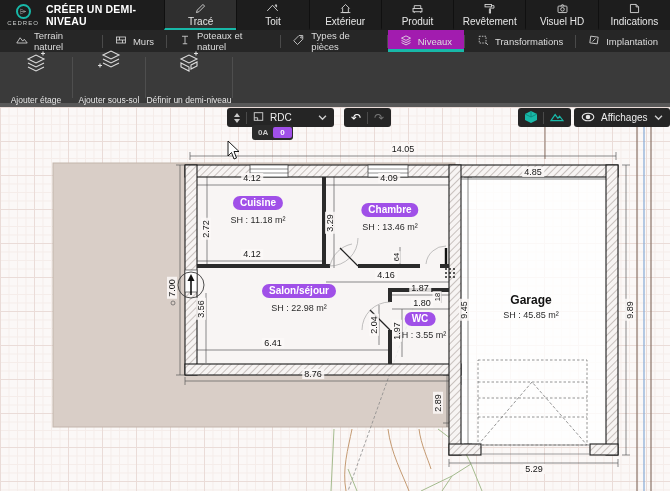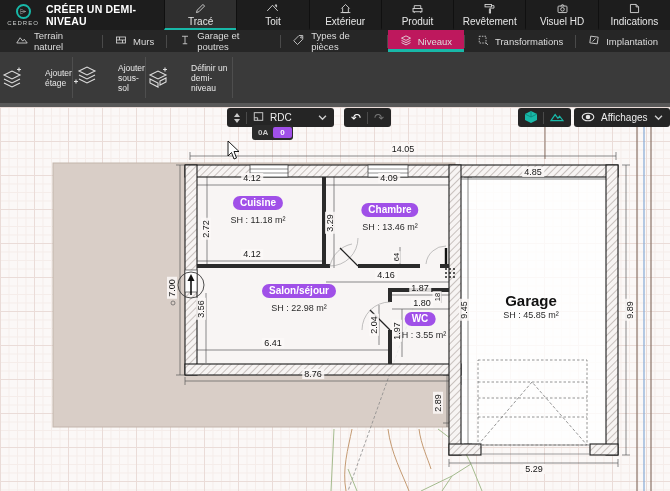--- a/index.html
+++ b/index.html
@@ -17,28 +17,28 @@
   .tabs { flex:1; display:flex; }
   .tab { flex:1; display:flex; flex-direction:column; align-items:center; justify-content:center;
          gap:1px; color:#e6e6e6; font-size:10px; border-left:1px solid #101010;
          border-bottom:2px solid transparent; cursor:default; }
   .tab.active { background:#2f2f2f; border-bottom:2px solid #18b8a8; }
   .tab svg { display:block; }
 
   
   .subbar { height:22px; background:#262626; display:flex; align-items:stretch; padding-left:4px; }
   .subtab { display:flex; align-items:center; gap:6px; padding:0 12px; color:#dcdcdc; font-size:9.5px; }
-  .subtab.active { background:#be185d; box-shadow:inset 0 -3px 0 #18b8a8; }
+  .subtab.active { background:#a21caf; box-shadow:inset 0 -3px 0 #18b8a8; }
   .ssep { width:1px; height:13px; background:#4a4a4a; align-self:center; }
 
   
   .ribbon { height:55px; background:#3a3a3a; display:flex; align-items:stretch;
             border-bottom:4px solid #585858; }
-  .rbtn { width:72px; display:flex; flex-direction:row; align-items:center; justify-content:center;
-          gap:21px; color:#e9e9e9; font-size:8.5px; }
+  .rbtn { width:72px; display:flex; flex-direction:column; align-items:center; justify-content:center;
+          gap:21px; color:#e9e9e9; font-size:8.5px;text-align:right; }
   .rbtn.wide { width:86px; }
   .rsep { width:1px; background:#4e4e4e; margin:5px 0; }
 
   
   .canvas { position:relative; height:384px; background-color:#fbf8f7;
     background-image:
       linear-gradient(#eadcd8 1px, transparent 1px),
       linear-gradient(90deg,#eadcd8 1px, transparent 1px),
       linear-gradient(#f5edea 1px, transparent 1px),
       linear-gradient(90deg,#f5edea 1px, transparent 1px);
@@ -60,21 +60,21 @@
   .lvl-badge { position:absolute; left:252px; top:18px; height:15px; background:#2b2b2b;
                border-radius:3px; display:flex; align-items:center; z-index:5; padding:1px; }
   .lvl-a { color:#c9c9c9; font-size:8px; font-weight:bold; padding:0 5px; }
   .lvl-b { background:#a050e8; color:#fff; font-size:8px; font-weight:bold; padding:1px 7px;
            border-radius:2px; }
 
   
   .ov { position:absolute; z-index:3; white-space:nowrap; }
   .rbadge { transform:translate(-50%,-50%); background:#a050e8; color:#fff; font-weight:bold;
             font-size:10px; padding:1px 7px 2px; border-radius:8px; }
-  .rname { transform:translate(-50%,-50%); color:#111; font-weight:bold; font-size:15px; }
+  .rname { transform:translate(-50%,-50%); color:#111; font-weight:bold; font-size:12px; }
   .rarea { transform:translate(-50%,-50%); color:#2b2b2b; font-size:9px; }
   .dim  { transform:translate(-50%,-50%); color:#151515; font-size:9px;
           background:rgba(251,248,247,.85); padding:0 2px; }
   .dimv { transform:translate(-50%,-50%) rotate(-90deg); }
   .dims8 { font-size:7.5px; }
 </style>
 </head>
 <body>
 
 <div class="topbar">
@@ -166,21 +166,21 @@
           <rect x="2" y="4" width="12" height="8"></rect>
           <path d="M2 8h12M6 4v4M10 8v4"></path>
         </svg></span>
     <span>Murs</span>
   </div>
     <div class="ssep"></div>
   <div class="subtab">
     <span><svg width="12" height="12" viewBox="0 0 16 16" fill="none" stroke="#d9d9d9" stroke-width="1.1">
           <path d="M4 3h8M8 3v10M5 13h6"></path>
         </svg></span>
-    <span>Garage et poutres</span>
+    <span>Poteaux et naturel</span>
   </div>
     <div class="ssep"></div>
   <div class="subtab">
     <span><svg width="12" height="12" viewBox="0 0 16 16" fill="none" stroke="#d9d9d9" stroke-width="1.1">
           <path d="M8 2h5v5l-7 7-5-5z"></path>
           <circle cx="11" cy="4.5" r="1"></circle>
         </svg></span>
     <span>Types de pièces</span>
   </div>
     <div class="ssep"></div>

